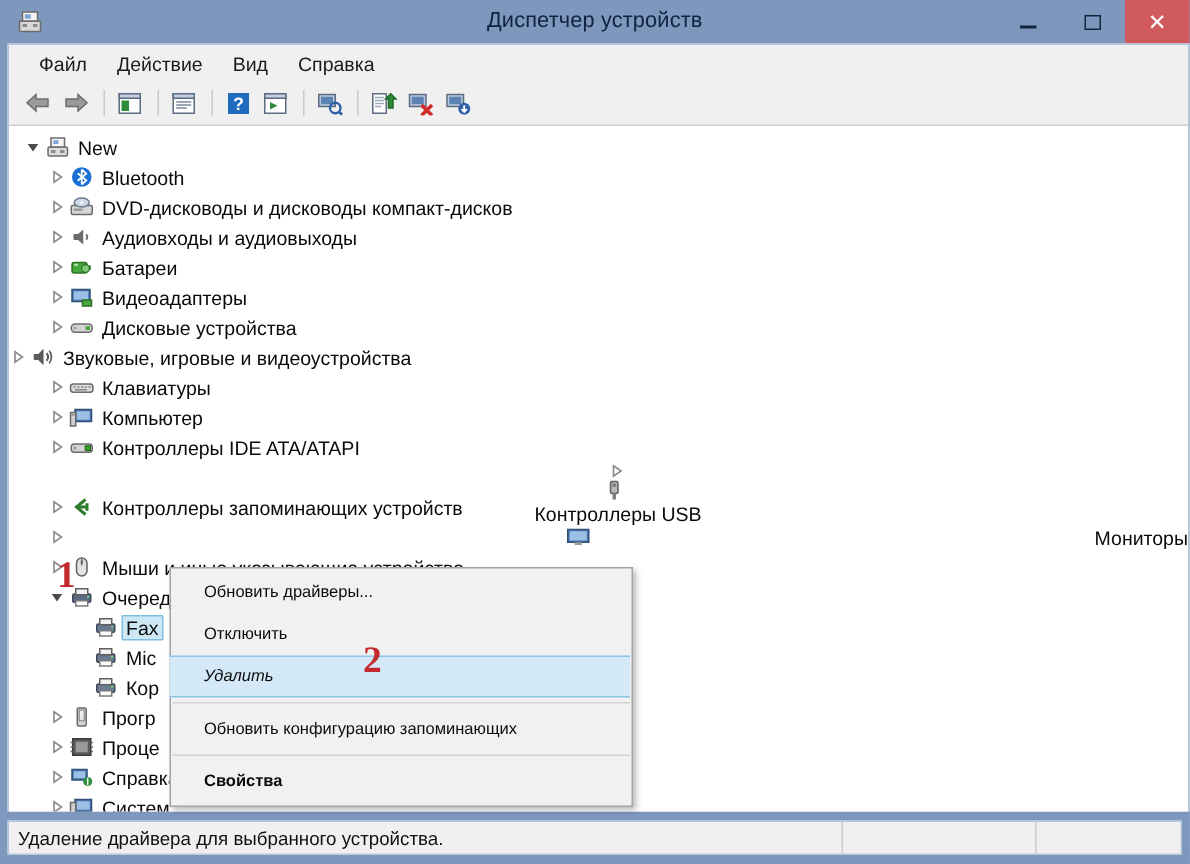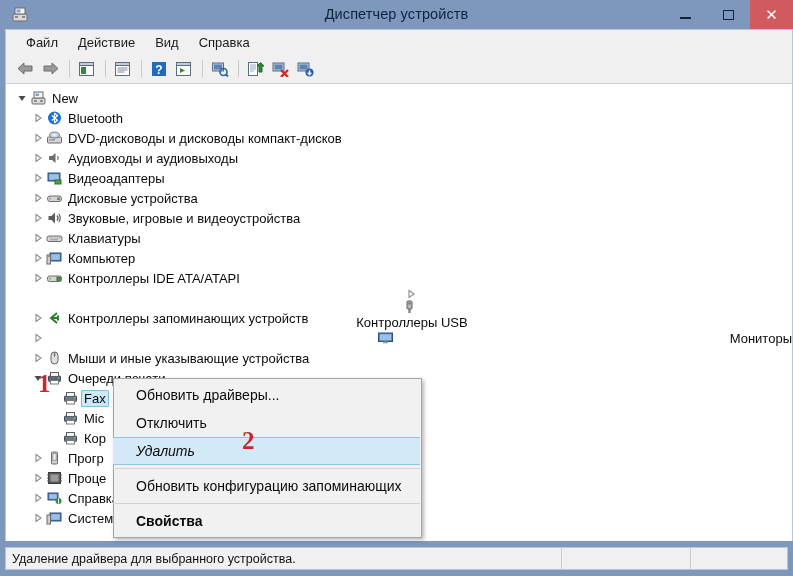--- a/index.html
+++ b/index.html
@@ -125,21 +125,21 @@
   .ctxmenu{
     position:absolute;left:113px;top:378px;width:307px;
     background:#f1f1f1;
     border:1px solid #a5a5a5;
     box-shadow:2px 2px 4px rgba(0,0,0,.28);
     padding:2px 0;
     z-index:40;
   }
   .ctx-item{
     height:28px;display:flex;align-items:center;
-    padding-left:22px;font-size:14px;color:#0b0b0b;
+    padding-left:22px;font-size:11px;color:#0b0b0b;
     position:relative;
   }
   .ctx-item.bold{font-weight:bold;}
   .ctx-item.hi{
     background:#d4e9f7;
     border-top:1px solid #8fc5e4;
     border-bottom:1px solid #8fc5e4;
     margin-left:-1px;margin-right:-1px;
     padding-left:23px;
     width:307px;box-sizing:border-box;font-style:italic;
@@ -333,20 +333,36 @@
             <span class="lbl">Аудиовходы и аудиовыходы</span>
           </div>
           <div class="row" style="padding-left: 26px;">
             <span class="exp">
               <svg width="10" height="10" viewBox="0 0 10 10">
                 <path d="M3 1.5 L8 5 L3 8.5 Z" fill="none" stroke="#8c8c8c" stroke-width="1.1"></path>
               </svg>
             </span>
             <span class="icn">
               <svg width="17" height="16" viewBox="0 0 17 16">
+                <rect x="2" y="5" width="10" height="7" rx="1.5" fill="#49a83d" stroke="#2c6f24"></rect>
+                <rect x="12" y="7" width="2.5" height="3" fill="#2c6f24"></rect>
+                <path d="M3.5 6.5 L6 6.5" stroke="#bfe8b7" stroke-width="1.2"></path>
+                <circle cx="11" cy="9" r="2.6" fill="#7fc97a" stroke="#2c6f24" stroke-width=".8"></circle>
+              </svg>
+            </span>
+            <span class="lbl">Батареи</span>
+          </div>
+          <div class="row" style="padding-left: 26px;">
+            <span class="exp">
+              <svg width="10" height="10" viewBox="0 0 10 10">
+                <path d="M3 1.5 L8 5 L3 8.5 Z" fill="none" stroke="#8c8c8c" stroke-width="1.1"></path>
+              </svg>
+            </span>
+            <span class="icn">
+              <svg width="17" height="16" viewBox="0 0 17 16">
                 <rect x="2" y="3" width="12" height="8" fill="#4f7cb5" stroke="#2f4f78"></rect>
                 <rect x="3.2" y="4.2" width="9.6" height="5.6" fill="#9dc0e6"></rect>
                 <rect x="9" y="10" width="6" height="4" fill="#49a83d" stroke="#2c6f24"></rect>
               </svg>
             </span>
             <span class="lbl">Видеоадаптеры</span>
           </div>
           <div class="row" style="padding-left: 26px;">
             <span class="exp">
               <svg width="10" height="10" viewBox="0 0 10 10">
@@ -355,21 +371,21 @@
             </span>
             <span class="icn">
               <svg width="17" height="16" viewBox="0 0 17 16">
                 <rect x="1.5" y="6" width="14" height="5.5" rx="2.5" fill="#d4d4d4" stroke="#6b6b6b"></rect>
                 <rect x="11" y="7.5" width="3" height="2.5" fill="#49a83d"></rect>
                 <circle cx="4" cy="8.7" r="1" fill="#9a9a9a"></circle>
               </svg>
             </span>
             <span class="lbl">Дисковые устройства</span>
           </div>
-          <div class="row" style="padding-left: 26px;">
+          <div class="row" style="">
             <span class="exp">
               <svg width="10" height="10" viewBox="0 0 10 10">
                 <path d="M3 1.5 L8 5 L3 8.5 Z" fill="none" stroke="#8c8c8c" stroke-width="1.1"></path>
               </svg>
             </span>
             <span class="icn">
               <svg width="17" height="16" viewBox="0 0 17 16">
                 <path d="M2.5 6 L5.5 6 L9 2.5 L9 13.5 L5.5 10 L2.5 10 Z" fill="#5c5c5c"></path>
                 <path d="M11 5.5 Q13.2 8 11 10.5" stroke="#5c5c5c" stroke-width="1.3" fill="none"></path>
                 <path d="M12.8 3.8 Q15.8 8 12.8 12.2" stroke="#5c5c5c" stroke-width="1.1" fill="none"></path>

